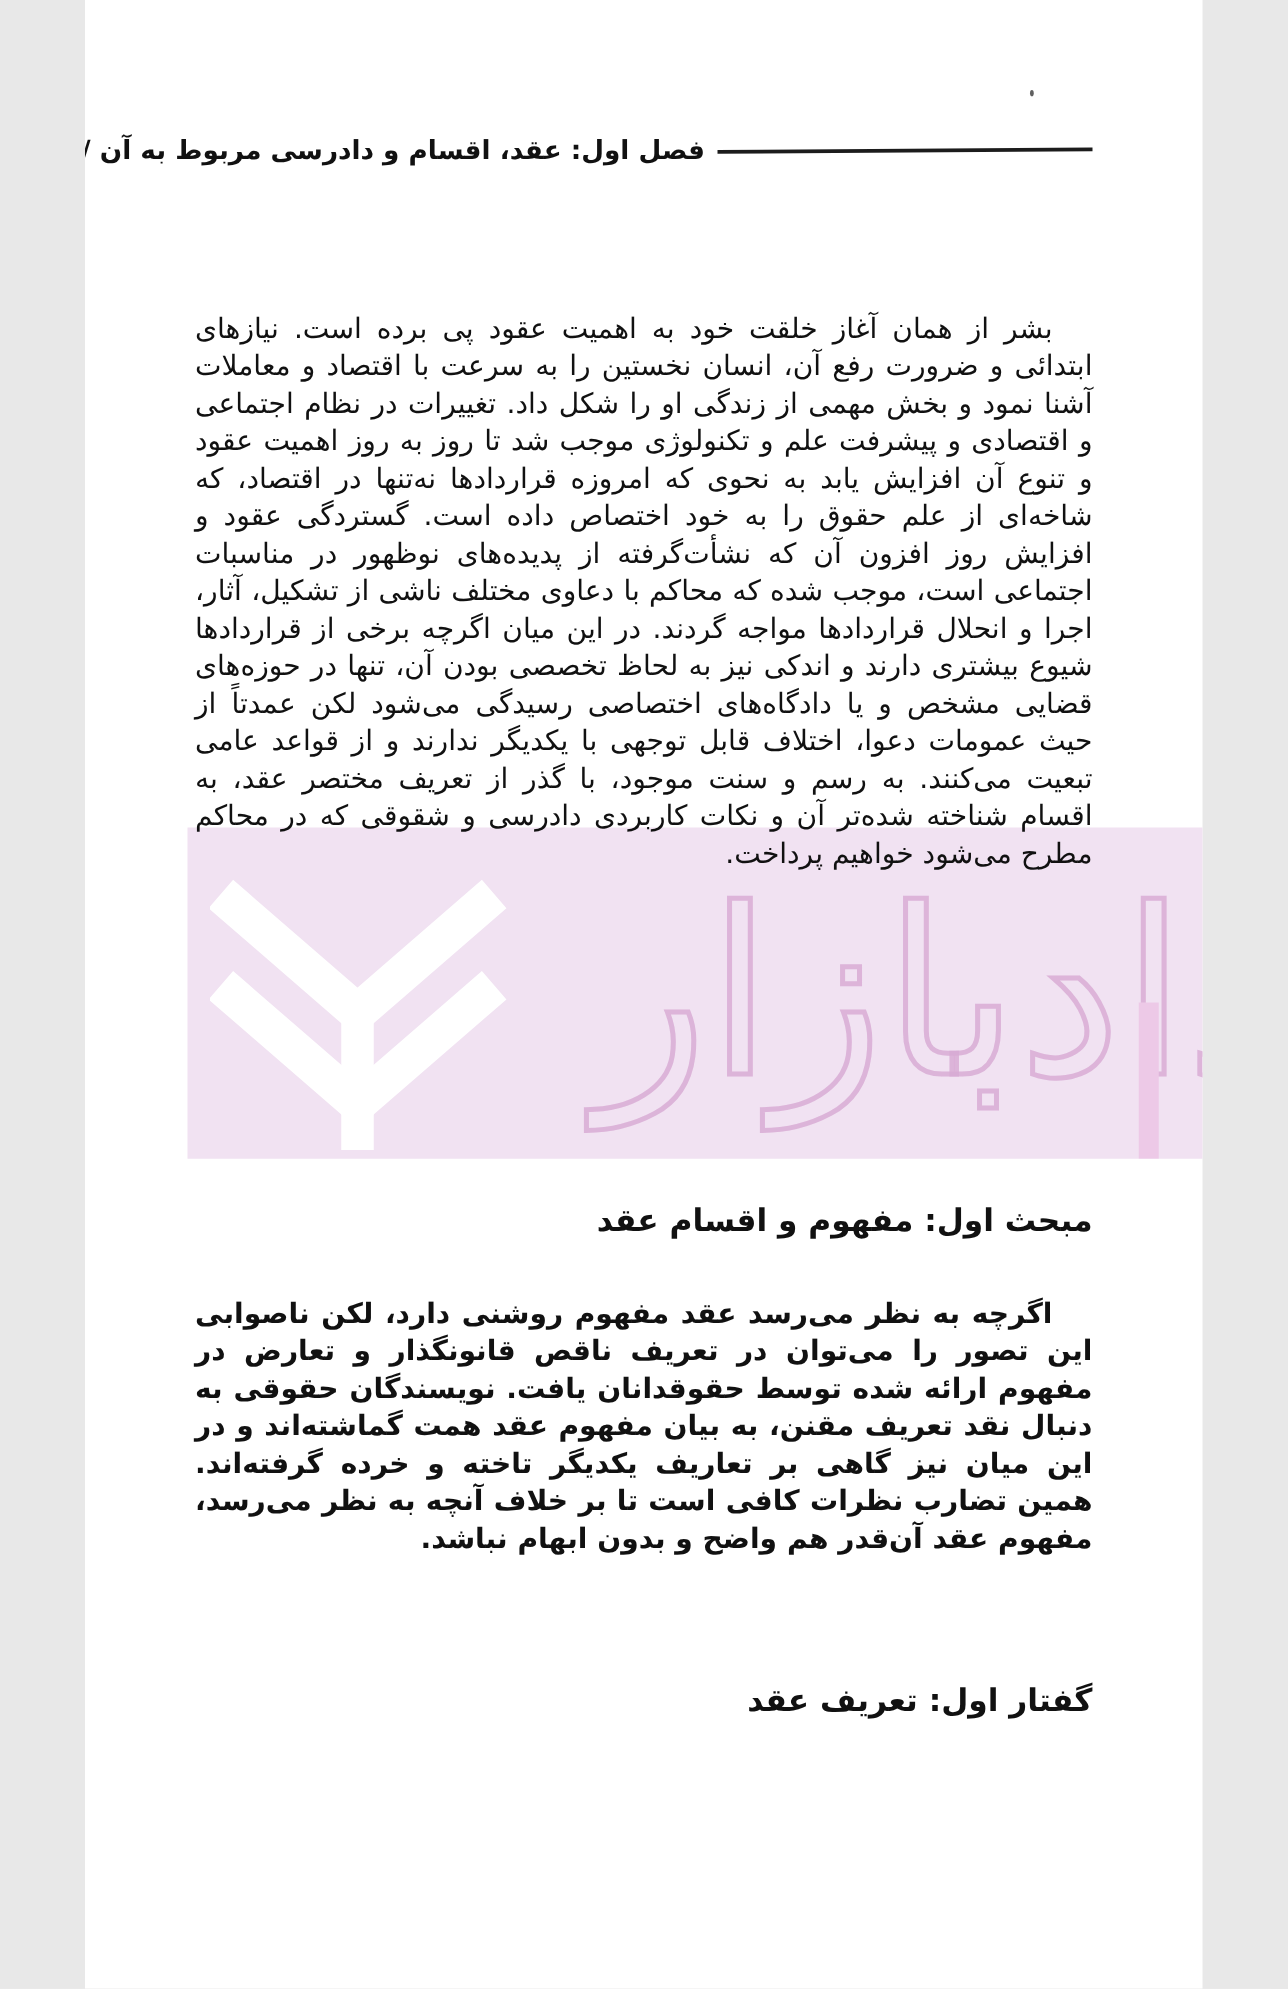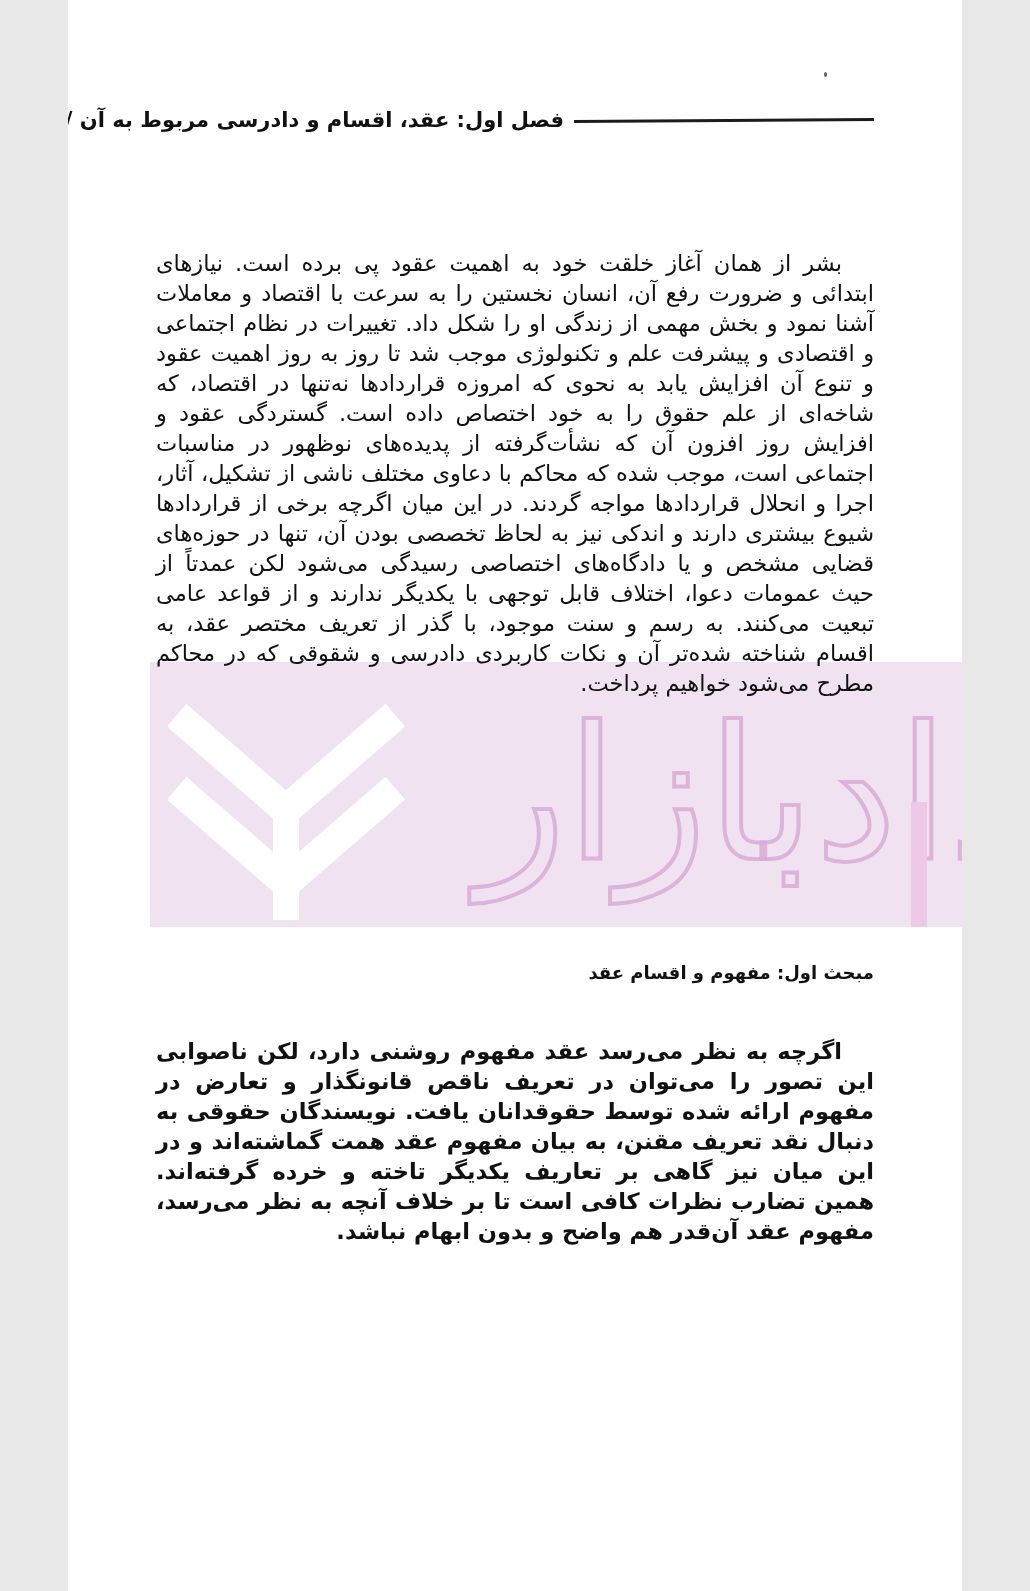--- a/index.html
+++ b/index.html
@@ -62,21 +62,21 @@
     text-align:justify;text-align-last:right;
     text-indent:32px;
     z-index:1;
   }
   .par-1{top:248px;}
   .par-2{top:1036px;font-weight:bold;}
   .par-3{top:1412px;}
   .section-heading{
     position:absolute;right:88px;left:88px;
     margin:0;
-    font-size:18px;font-weight:bold;
+    font-size:25px;font-weight:bold;
     z-index:1;
   }
   .heading-1{top:962px;}
   .heading-2{top:1346px;}
   
   .scan-dot{
     position:absolute;left:756px;top:72px;width:3px;height:5px;
     background:#606060;border-radius:50%;
   }
 </style>
@@ -101,15 +101,16 @@
     <div class="watermark-text">دادبازار</div>
     <div class="watermark-strip" id="wm-strip" style="background: rgb(237, 201, 231);"></div>
   </div>
 
   <p class="body-par par-1">بشر از همان آغاز خلقت خود به اهمیت عقود پی برده است. نیازهای ابتدائی و ضرورت رفع آن، انسان نخستین را به سرعت با اقتصاد و معاملات آشنا نمود و بخش مهمی از زندگی او را شکل داد. تغییرات در نظام اجتماعی و اقتصادی و پیشرفت علم و تکنولوژی موجب شد تا روز به روز اهمیت عقود و تنوع آن افزایش یابد به نحوی که امروزه قراردادها نه‌تنها در اقتصاد، که شاخه‌ای از علم حقوق را به خود اختصاص داده است. گستردگی عقود و افزایش روز افزون آن که نشأت‌گرفته از پدیده‌های نوظهور در مناسبات اجتماعی است، موجب شده که محاکم با دعاوی مختلف ناشی از تشکیل، آثار، اجرا و انحلال قراردادها مواجه گردند. در این میان اگرچه برخی از قراردادها شیوع بیشتری دارند و اندکی نیز به لحاظ تخصصی بودن آن، تنها در حوزه‌های قضایی مشخص و یا دادگاه‌های اختصاصی رسیدگی می‌شود لکن عمدتاً از حیث عمومات دعوا، اختلاف قابل توجهی با یکدیگر ندارند و از قواعد عامی تبعیت می‌کنند. به رسم و سنت موجود، با گذر از تعریف مختصر عقد، به اقسام شناخته شده‌تر آن و نکات کاربردی دادرسی و شقوقی که در محاکم مطرح می‌شود خواهیم پرداخت.</p>
 
   <h2 class="section-heading heading-1">مبحث اول: مفهوم و اقسام عقد</h2>
 
   <p class="body-par par-2">اگرچه به نظر می‌رسد عقد مفهوم روشنی دارد، لکن ناصوابی این تصور را می‌توان در تعریف ناقص قانونگذار و تعارض در مفهوم ارائه شده توسط حقوقدانان یافت. نویسندگان حقوقی به دنبال نقد تعریف مقنن، به بیان مفهوم عقد همت گماشته‌اند و در این میان نیز گاهی بر تعاریف یکدیگر تاخته و خرده گرفته‌اند. همین تضارب نظرات کافی است تا بر خلاف آنچه به نظر می‌رسد، مفهوم عقد آن‌قدر هم واضح و بدون ابهام نباشد.</p>
 
+  <h2 class="section-heading heading-2">گفتار اول: تعریف عقد</h2>
 
 
 </div>
 
 </body></html>

